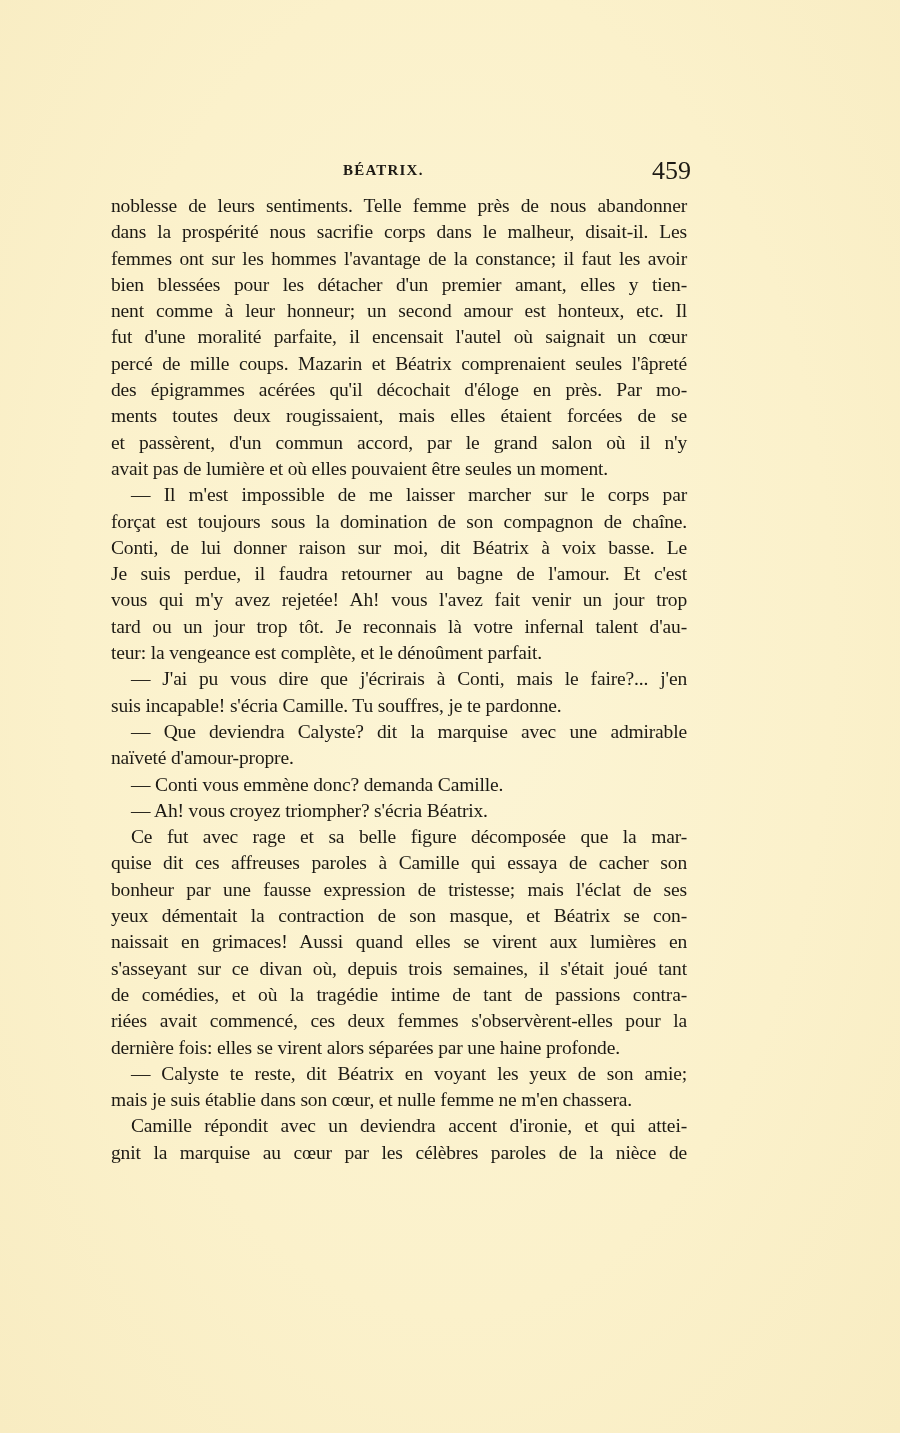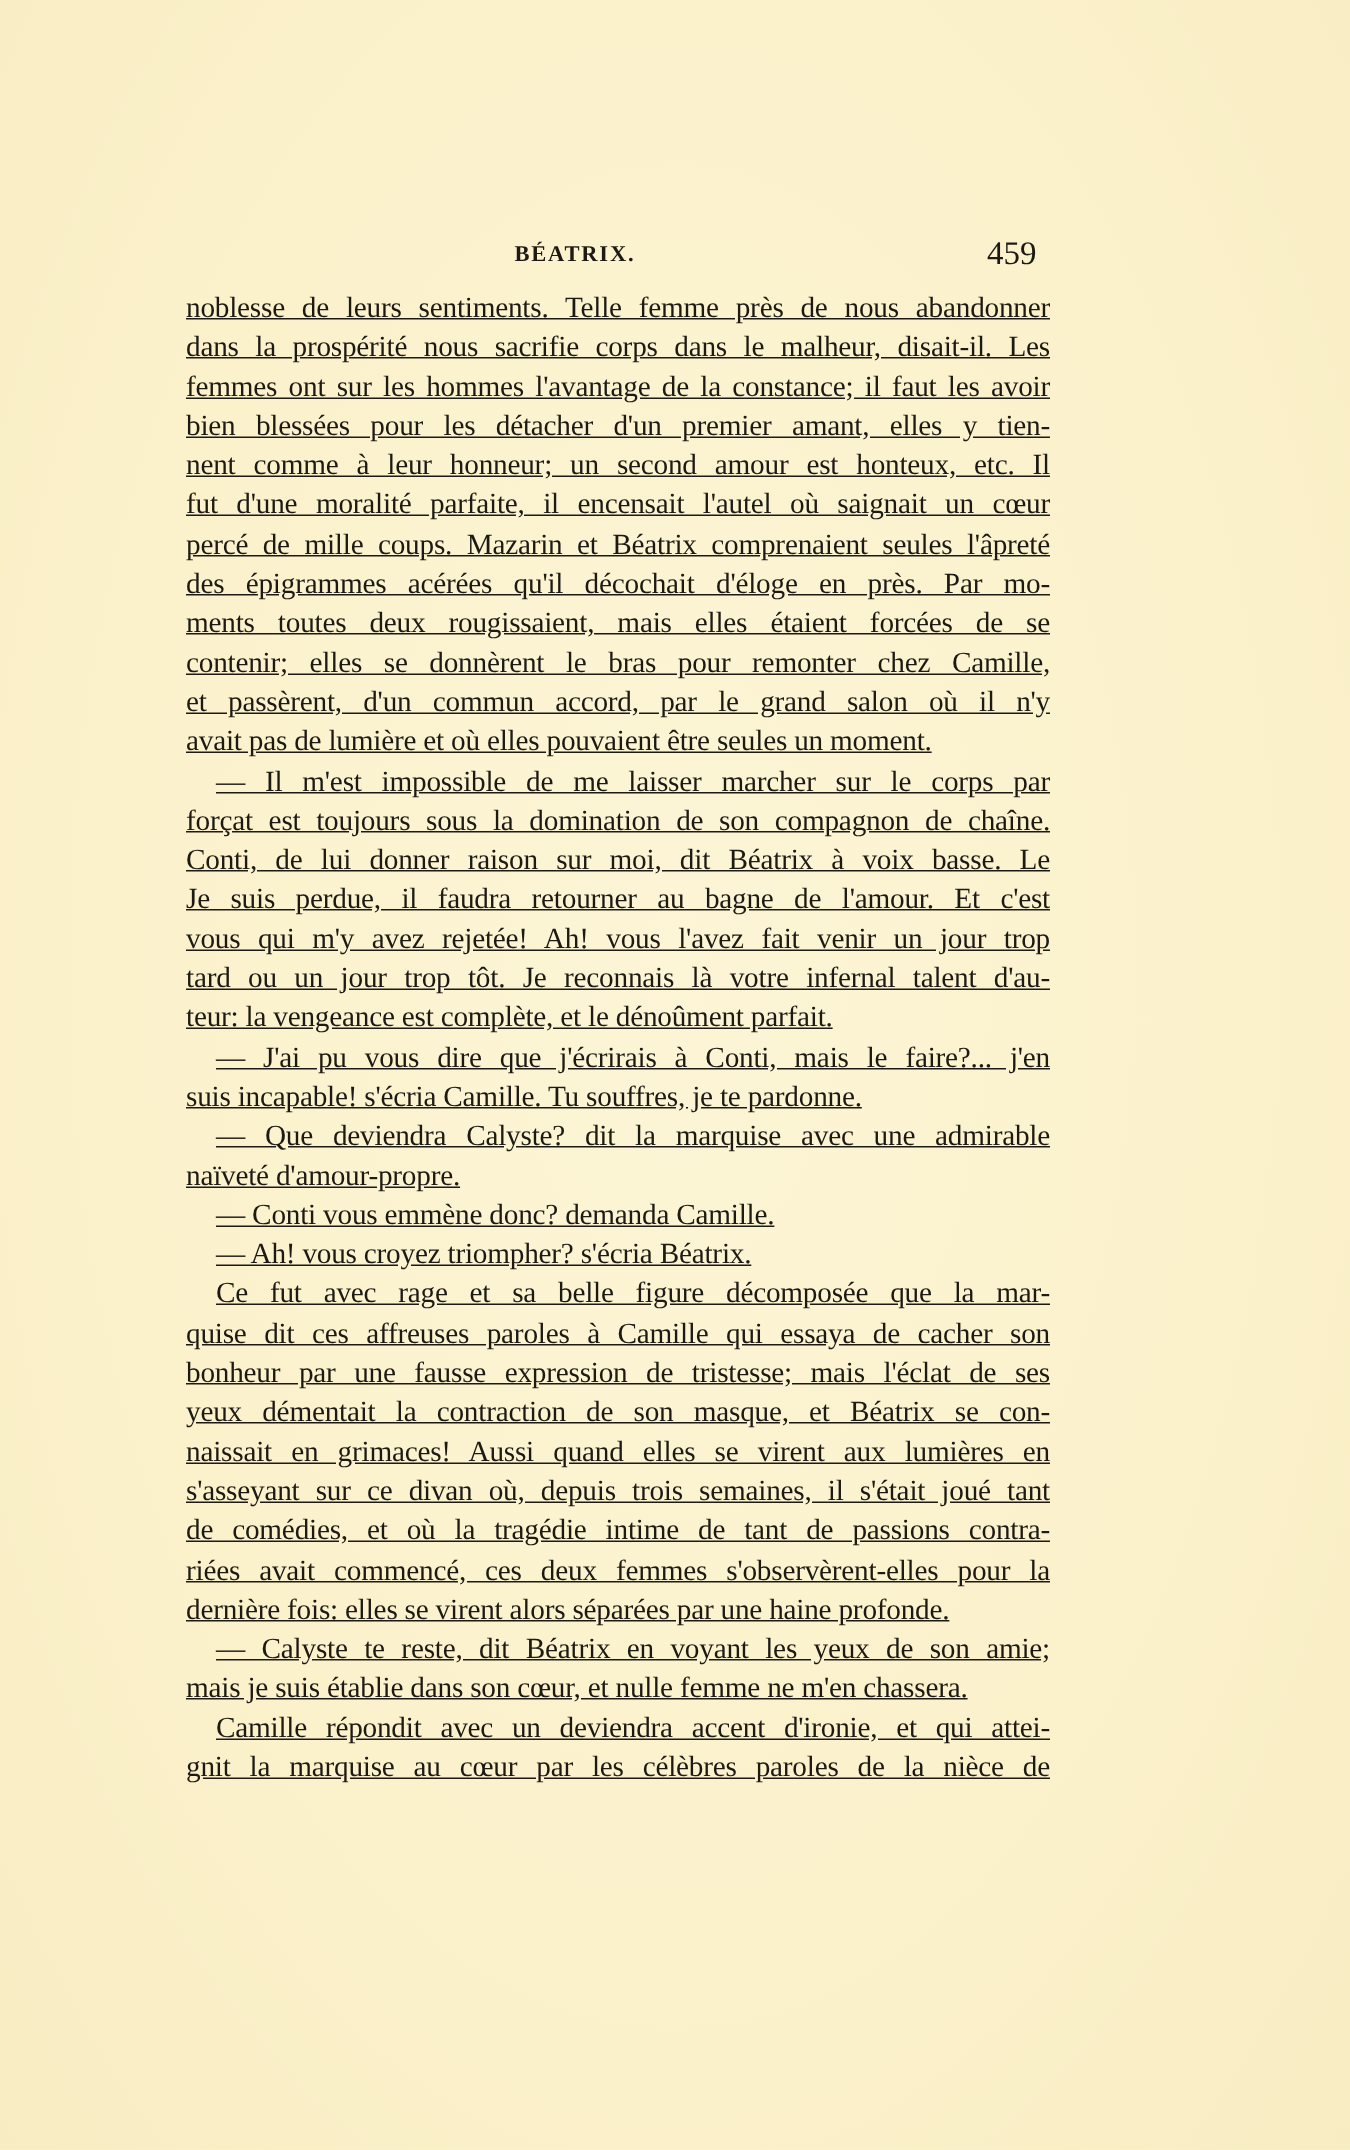--- a/index.html
+++ b/index.html
@@ -33,28 +33,27 @@
       left: 226px;
       top: 2px;
       font-size: 15px;
       font-weight: bold;
       letter-spacing: 1.2px;
     }
     .page-number {
       position: absolute;
       right: 0;
       top: -4px;
-      font-size: 22px;
+      font-size: 26px;
     }
     .body-text {
       position: absolute;
       top: 193px;
-      left: 124px;
+      left: 111px;
       width: 576px;
-      text-decoration: underline;
     }
     .line {
       height: 26.3px;
       line-height: 26.3px;
       font-size: 19.5px;
       white-space: nowrap;
       text-align: justify;
       text-align-last: justify;
       letter-spacing: -0.15px;
     }
@@ -81,21 +80,20 @@
       <div class="paragraph">
         <div class="line">noblesse de leurs sentiments. Telle femme près de nous abandonner</div>
         <div class="line">dans la prospérité nous sacrifie corps dans le malheur, disait-il. Les</div>
         <div class="line">femmes ont sur les hommes l'avantage de la constance; il faut les avoir</div>
         <div class="line">bien blessées pour les détacher d'un premier amant, elles y tien-</div>
         <div class="line">nent comme à leur honneur; un second amour est honteux, etc. Il</div>
         <div class="line">fut d'une moralité parfaite, il encensait l'autel où saignait un cœur</div>
         <div class="line">percé de mille coups. Mazarin et Béatrix comprenaient seules l'âpreté</div>
         <div class="line">des épigrammes acérées qu'il décochait d'éloge en près. Par mo-</div>
         <div class="line">ments toutes deux rougissaient, mais elles étaient forcées de se</div>
-        <div class="line">contenir; elles se donnèrent le bras pour remonter chez Camille,</div>
         <div class="line">et passèrent, d'un commun accord, par le grand salon où il n'y</div>
         <div class="line last">avait pas de lumière et où elles pouvaient être seules un moment.</div>
       </div>
       <div class="paragraph">
         <div class="line indent">— Il m'est impossible de me laisser marcher sur le corps par</div>
         <div class="line">forçat est toujours sous la domination de son compagnon de chaîne.</div>
         <div class="line">Conti, de lui donner raison sur moi, dit Béatrix à voix basse. Le</div>
         <div class="line">Je suis perdue, il faudra retourner au bagne de l'amour. Et c'est</div>
         <div class="line">vous qui m'y avez rejetée! Ah! vous l'avez fait venir un jour trop</div>
         <div class="line">tard ou un jour trop tôt. Je reconnais là votre infernal talent d'au-</div>

